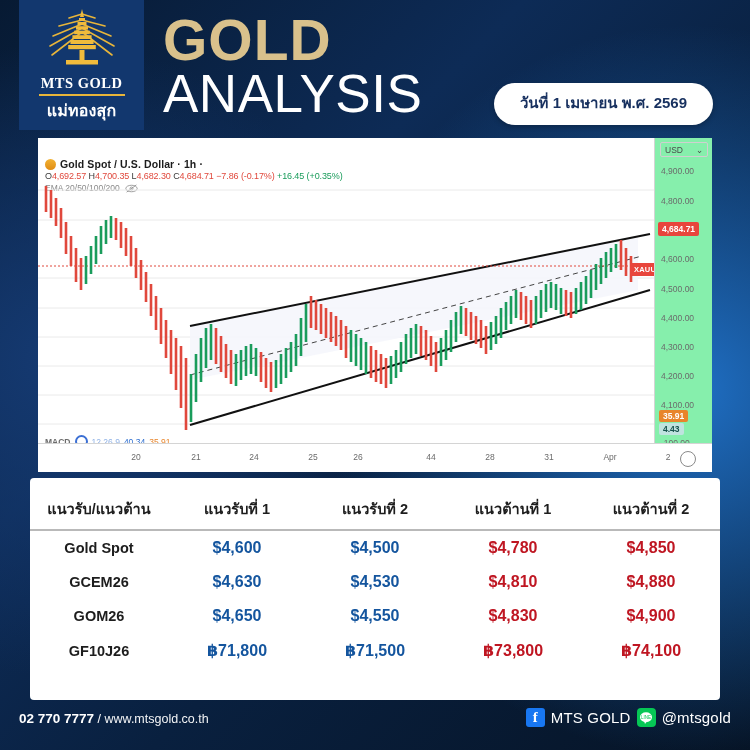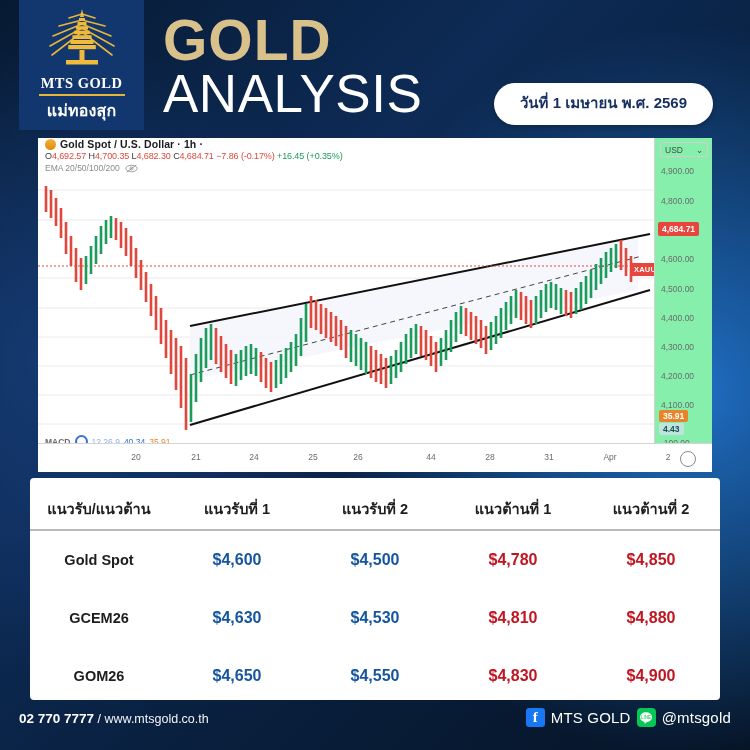--- a/index.html
+++ b/index.html
@@ -44,21 +44,21 @@
     background:#ffffff;border-radius:22px;
     padding:8px 26px 10px;
     color:#17305f;font-size:15px;font-weight:bold;white-space:nowrap;
     box-shadow:0 2px 5px rgba(0,0,0,.25);
   }
   
   .chart-card{
     position:absolute;left:38px;top:138px;width:674px;height:334px;
     background:#ffffff;overflow:hidden;
   }
-  .chart-head{position:relative;height:40px;padding:0 0 0 7px;}
+  .chart-head{position:relative;height:40px;padding:20px 0 0 7px;}
   .ch-line1{display:flex;align-items:center;gap:4px;}
   .coin-ic{
     width:11px;height:11px;border-radius:50%;
     background:linear-gradient(#f2b233,#e08c14);
     display:inline-block;flex:none;
   }
   .sym{font-size:10.5px;color:#1b1b1b;font-weight:bold;letter-spacing:.1px;}
   .ch-line2{font-size:9px;margin-top:1px;letter-spacing:-.1px;white-space:nowrap;}
   .ch-line2 .neutral{color:#3b3b3b;}
   .ch-line2 .dn{color:#e0483c;}
@@ -107,21 +107,21 @@
     position:absolute;left:30px;top:478px;width:690px;height:222px;
     background:#ffffff;border-radius:4px;
   }
   table{width:100%;border-collapse:collapse;table-layout:fixed;}
   th,td{text-align:center;}
   th{
     font-size:14.5px;font-weight:bold;color:#1d1d1d;
     padding:19px 0 9px;
   }
   thead tr{border-bottom:2px solid #b9b9b9;}
-  td{font-size:16px;font-weight:bold;padding:20px 0;}
+  td{font-size:16px;font-weight:bold;padding:8px 0;}
   td.rowname{color:#1d1d1d;font-size:14.5px;}
   td.sup{color:#14559e;}
   td.res{color:#bf1622;}
   
   .footer{position:absolute;left:0;top:700px;width:750px;height:50px;}
   .f-left{position:absolute;left:19px;top:11px;color:#fff;font-size:12.5px;white-space:nowrap;}
   .f-left b{font-size:13.5px;font-weight:bold;}
   .f-left span.url{font-weight:normal;opacity:.95;}
   .f-right{position:absolute;right:19px;top:8px;display:flex;align-items:center;gap:6px;}
   .fb{
@@ -488,20 +488,27 @@
           <td class="res">$4,810</td>
           <td class="res">$4,880</td>
         </tr>
         <tr>
           <td class="rowname">GOM26</td>
           <td class="sup">$4,650</td>
           <td class="sup">$4,550</td>
           <td class="res">$4,830</td>
           <td class="res">$4,900</td>
         </tr>
+        <tr>
+          <td class="rowname">GF10J26</td>
+          <td class="sup">฿71,800</td>
+          <td class="sup">฿71,500</td>
+          <td class="res">฿73,800</td>
+          <td class="res">฿74,100</td>
+        </tr>
       </tbody>
     </table>
   </div>
 
   <div class="footer">
     <div class="f-left">
       <b>02 770 7777</b><span> / </span><span class="url">www.mtsgold.co.th</span>
     </div>
     <div class="f-right">
       <span class="fb">f</span>

